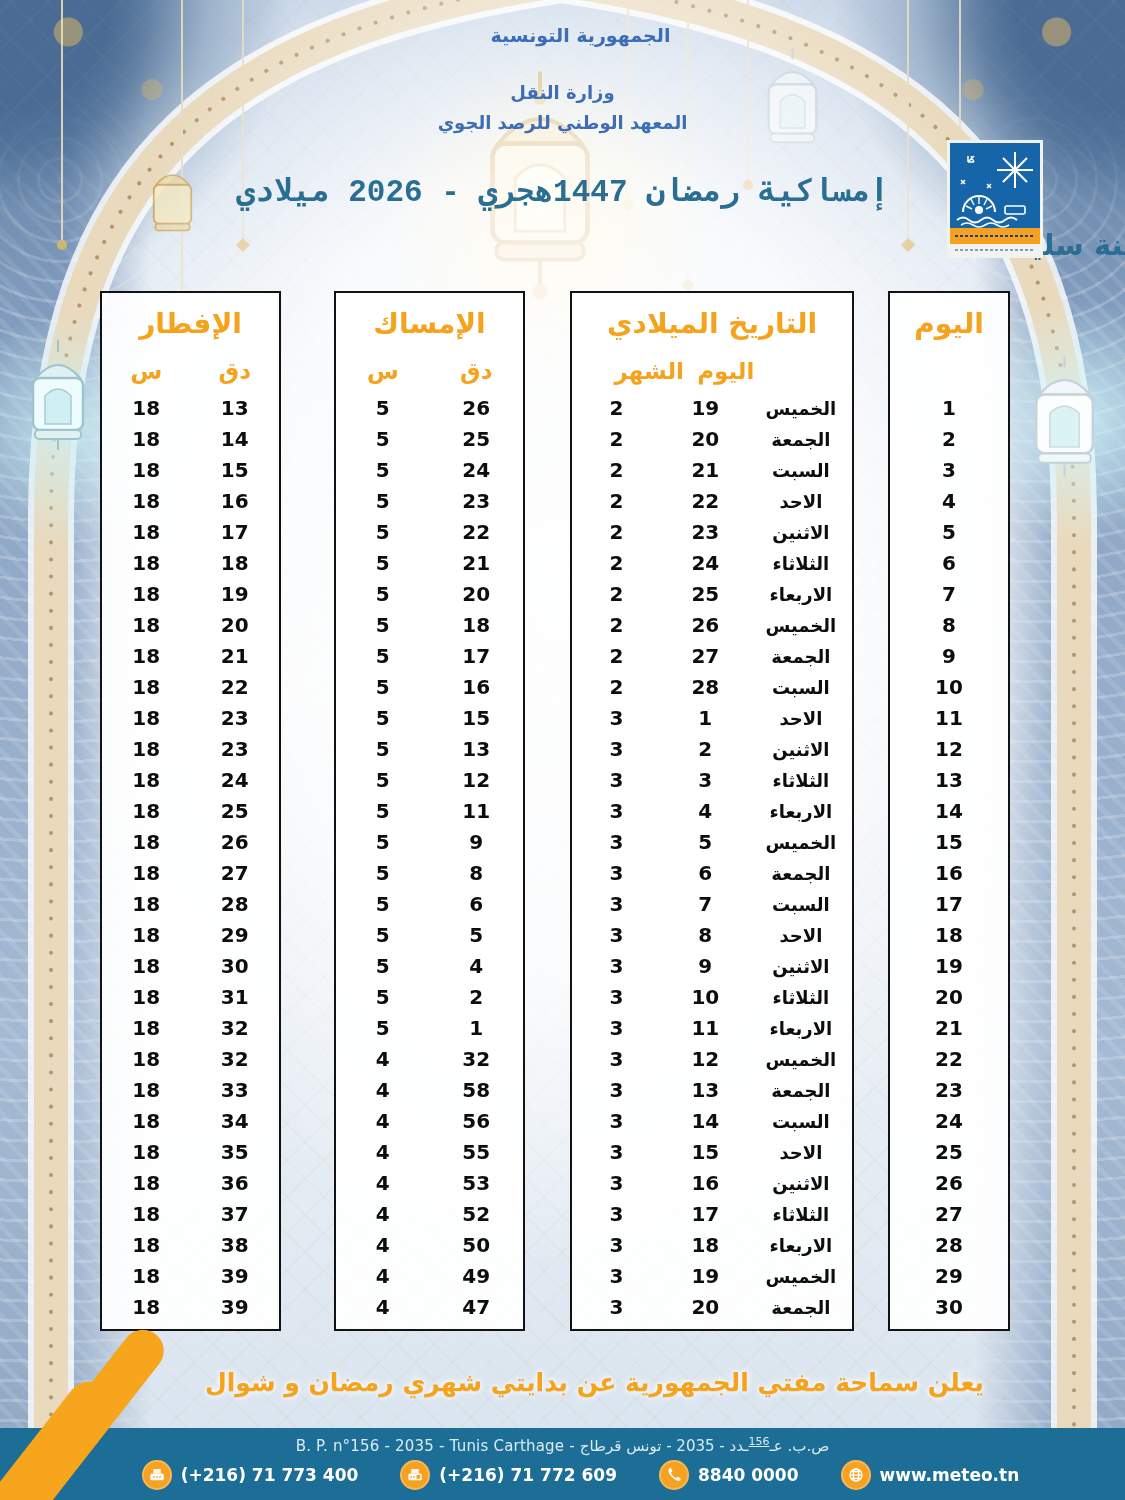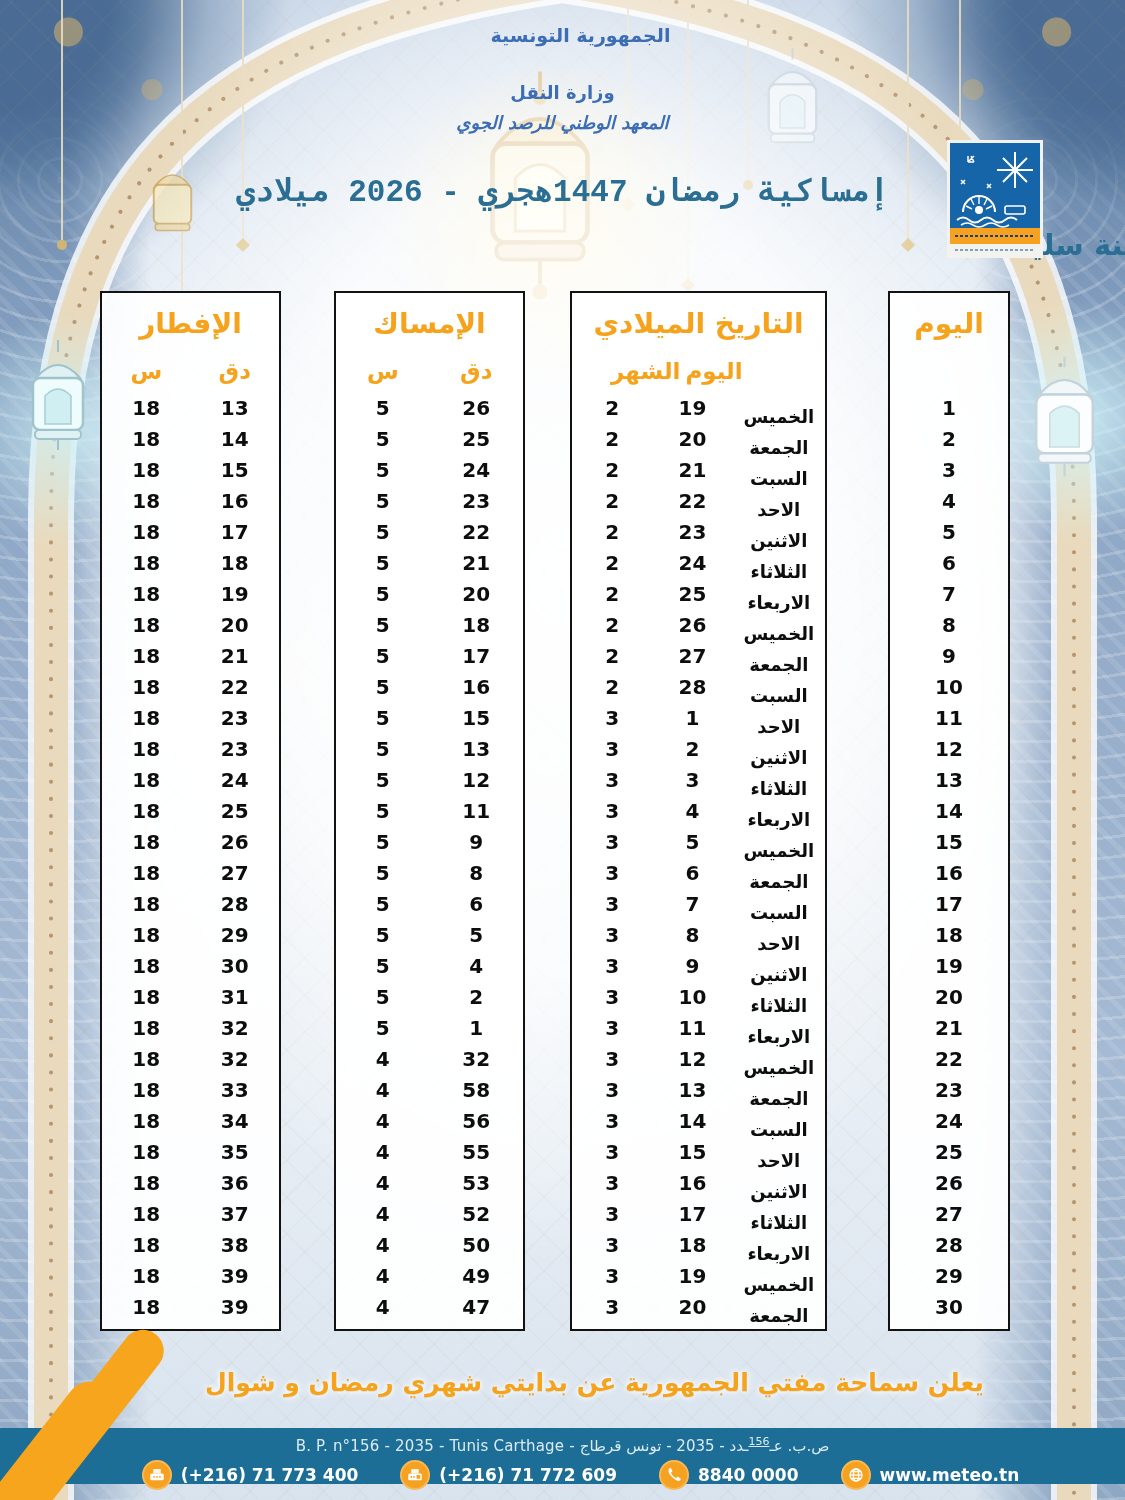--- a/index.html
+++ b/index.html
@@ -32,52 +32,52 @@
   .glow{position:absolute;border-radius:50%;pointer-events:none;}
   .glow.g1{left:380px;top:60px;width:340px;height:340px;background:radial-gradient(circle,rgba(255,238,180,.95),rgba(255,238,180,0) 70%);}
   .glow.g2{left:980px;top:280px;width:200px;height:280px;background:radial-gradient(circle,rgba(210,245,250,.85),rgba(210,245,250,0) 70%);}
   .glow.g3{left:-40px;top:300px;width:220px;height:260px;background:radial-gradient(circle,rgba(205,240,245,.8),rgba(205,240,245,0) 70%);}
   .lantern{position:absolute;pointer-events:none;}
 
   
   .htext{position:absolute;left:0;width:100%;text-align:center;font-weight:bold;color:#3d6db5;}
   .h-republic{top:24px;font-size:19px;padding-left:18px;}
   .h-ministry{top:82px;font-size:18px;}
-  .h-institute{top:112px;font-size:18px;font-style:italic;}
+  .h-institute{top:112px;font-size:18px;}
   .title{position:absolute;left:0;width:100%;text-align:center;top:172px;font-size:31px;font-weight:bold;color:#2b6e94;font-family:Liberation Mono, monospace;}
   .city{position:absolute;left:0;width:100%;text-align:right;top:228px;font-size:29px;font-weight:bold;color:#2b6e94;padding-left:44px;}
 
   
   .logo{position:absolute;left:947px;top:140px;width:96px;height:118px;}
 
   
   .box{position:absolute;top:291px;height:1040px;background:rgba(255,255,255,.93);
        border:2.5px solid #121212;box-sizing:border-box;}
   .box-iftar{left:100px;width:181px;}
   .box-imsak{left:334px;width:191px;}
-  .box-date{left:570px;width:257px;}
+  .box-date{left:570px;width:284px;}
   .box-day{left:888px;width:122px;}
   .box-title{height:56px;line-height:62px;text-align:center;font-size:28px;font-weight:bold;color:#f5a21c;}
   .box-sub{height:44px;display:grid;font-size:23px;font-weight:bold;color:#f5a21c;align-items:center;text-align:center;}
   .sub2{grid-template-columns:1fr 1fr;}
   .sub3{grid-template-columns:1fr 1fr 1.15fr;padding-left:39px;}
   .rows-wrap{}
   .trow{display:grid;height:31px;line-height:31px;text-align:center;font-weight:bold;font-size:20px;color:#0d0d0d;}
   .trow.c2{grid-template-columns:1fr 1fr;}
   .trow.c3{grid-template-columns:1fr 1fr 1.15fr;}
   .trow.c1{grid-template-columns:1fr;}
-  .trow .dayname{font-size:18px;margin-top:8px;}
+  .trow .dayname{font-size:18px;}
 
   
   .announce{position:absolute;left:0;width:100%;top:1368px;text-align:center;
     font-size:25px;font-weight:bold;color:#f5a21c;
     text-shadow:0 0 4px #fff,0 0 8px rgba(255,255,255,.9),0 1px 0 rgba(120,80,0,.25);margin-left:32px;}
 
   
-  .footer{position:absolute;left:0;right:0;top:1428px;height:56px;background:#1d6e96;color:#eef6fa;}
+  .footer{position:absolute;left:0;right:0;top:1428px;height:72px;background:#1d6e96;color:#eef6fa;}
   .footer .addr{margin-top:7px;text-align:center;font-size:15px;letter-spacing:.2px;color:#dcebf3;}
   .footer .addr .num-sup{font-size:11px;vertical-align:super;text-decoration:underline;}
   .contacts{margin-top:5px;display:flex;justify-content:center;gap:42px;align-items:center;font-size:17px;font-weight:bold;color:#fff;margin-left:36px;}
   .contact{display:flex;align-items:center;gap:9px;}
   .cicon{width:30px;height:30px;border-radius:50%;background:#f6a11f;display:flex;align-items:center;justify-content:center;flex:0 0 auto;box-shadow:inset 0 0 0 2px rgba(255,255,255,.25);}
   .cap{position:absolute;background:#f7a51d;border-radius:999px;}
   .cap1{width:215px;height:42px;left:-18px;top:1398px;transform:rotate(-52deg);}
   .cap2{width:225px;height:46px;left:-78px;top:1452px;transform:rotate(-52deg);}
 </style>
 </head>

